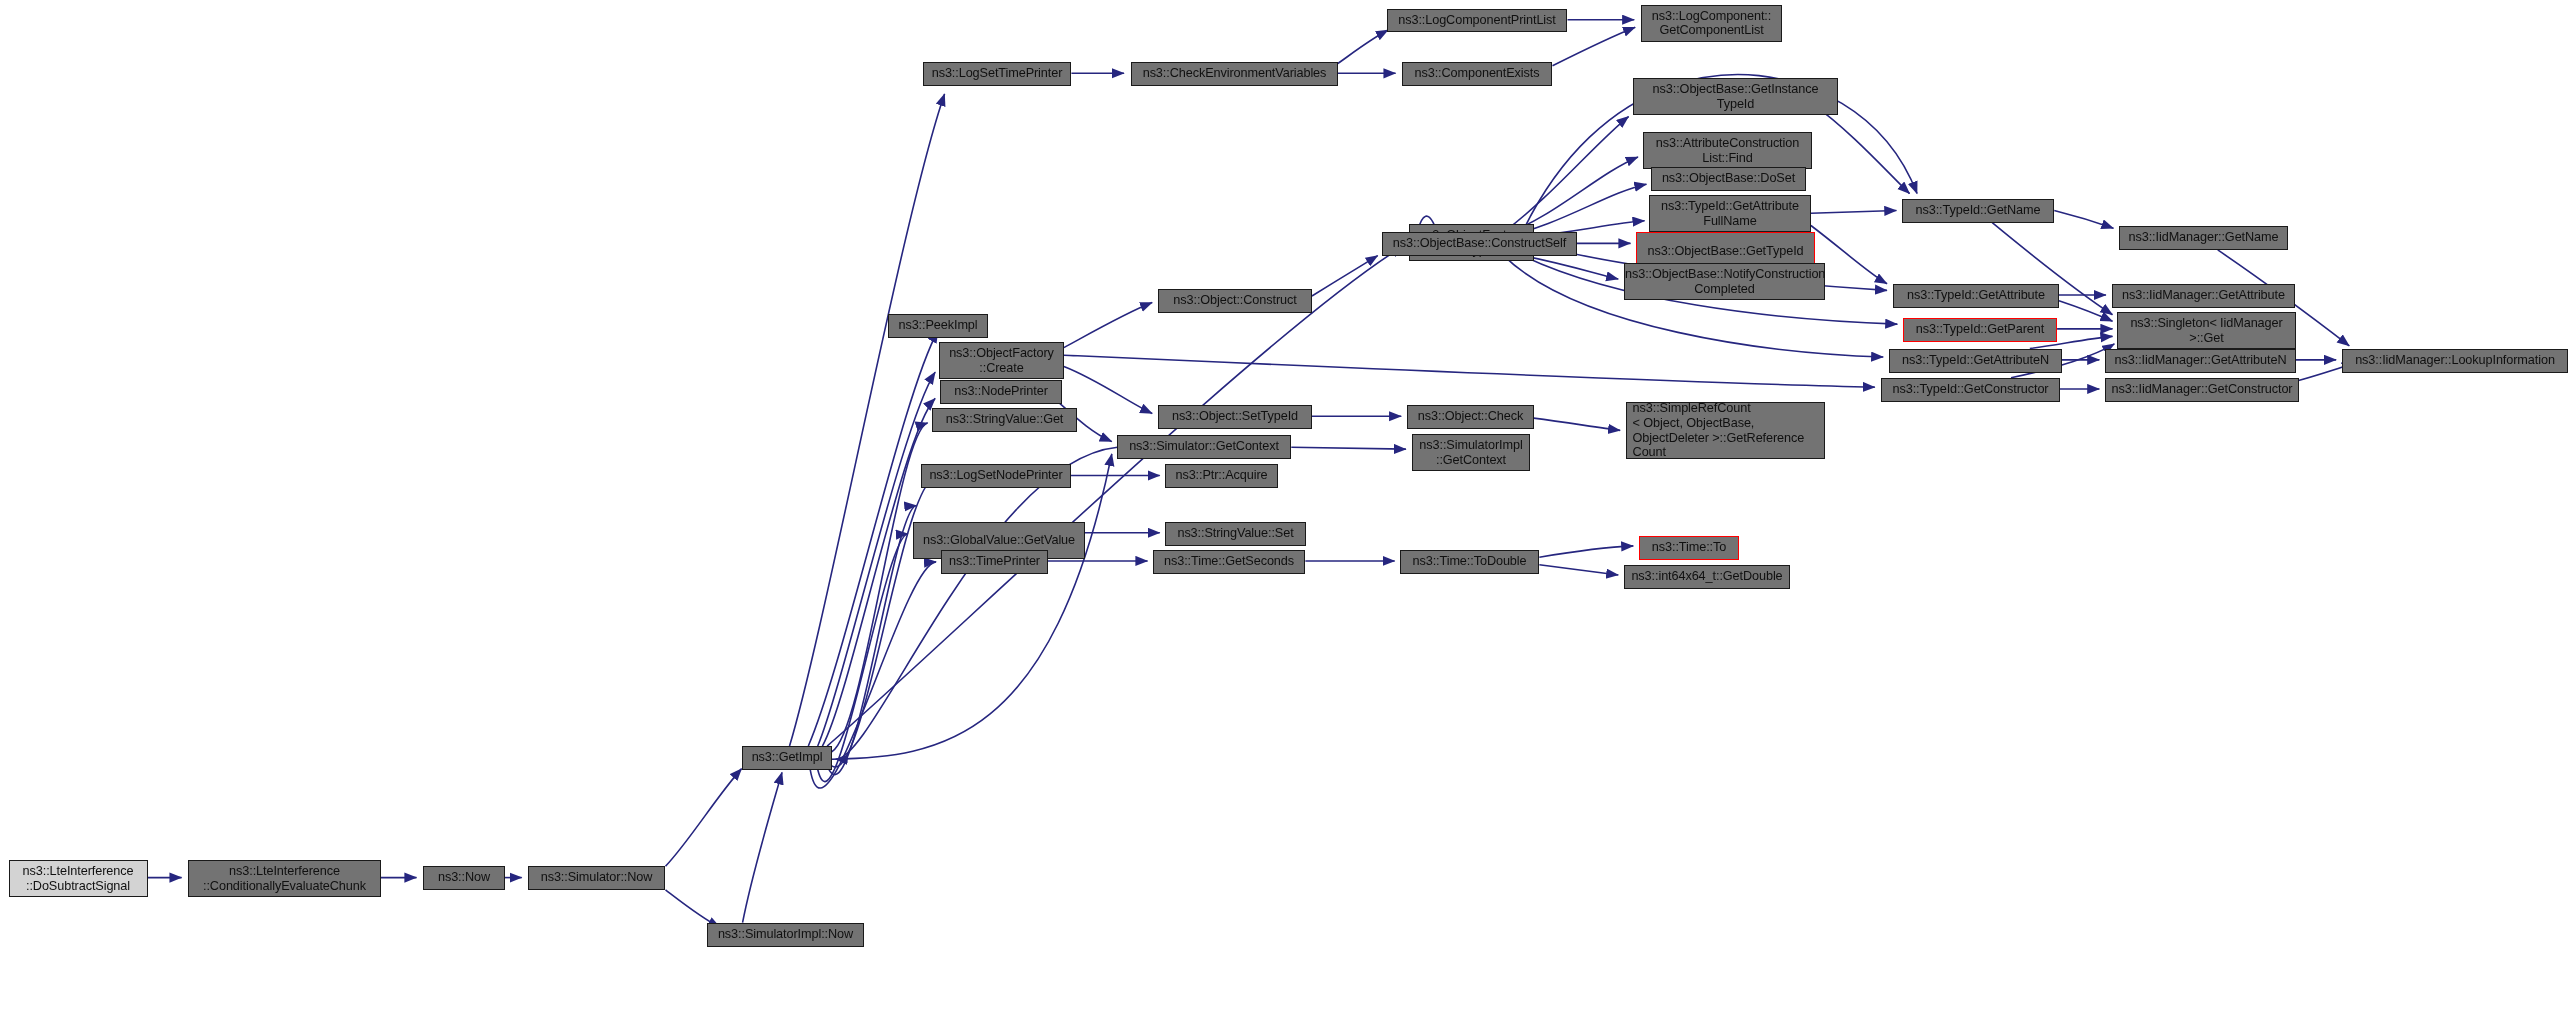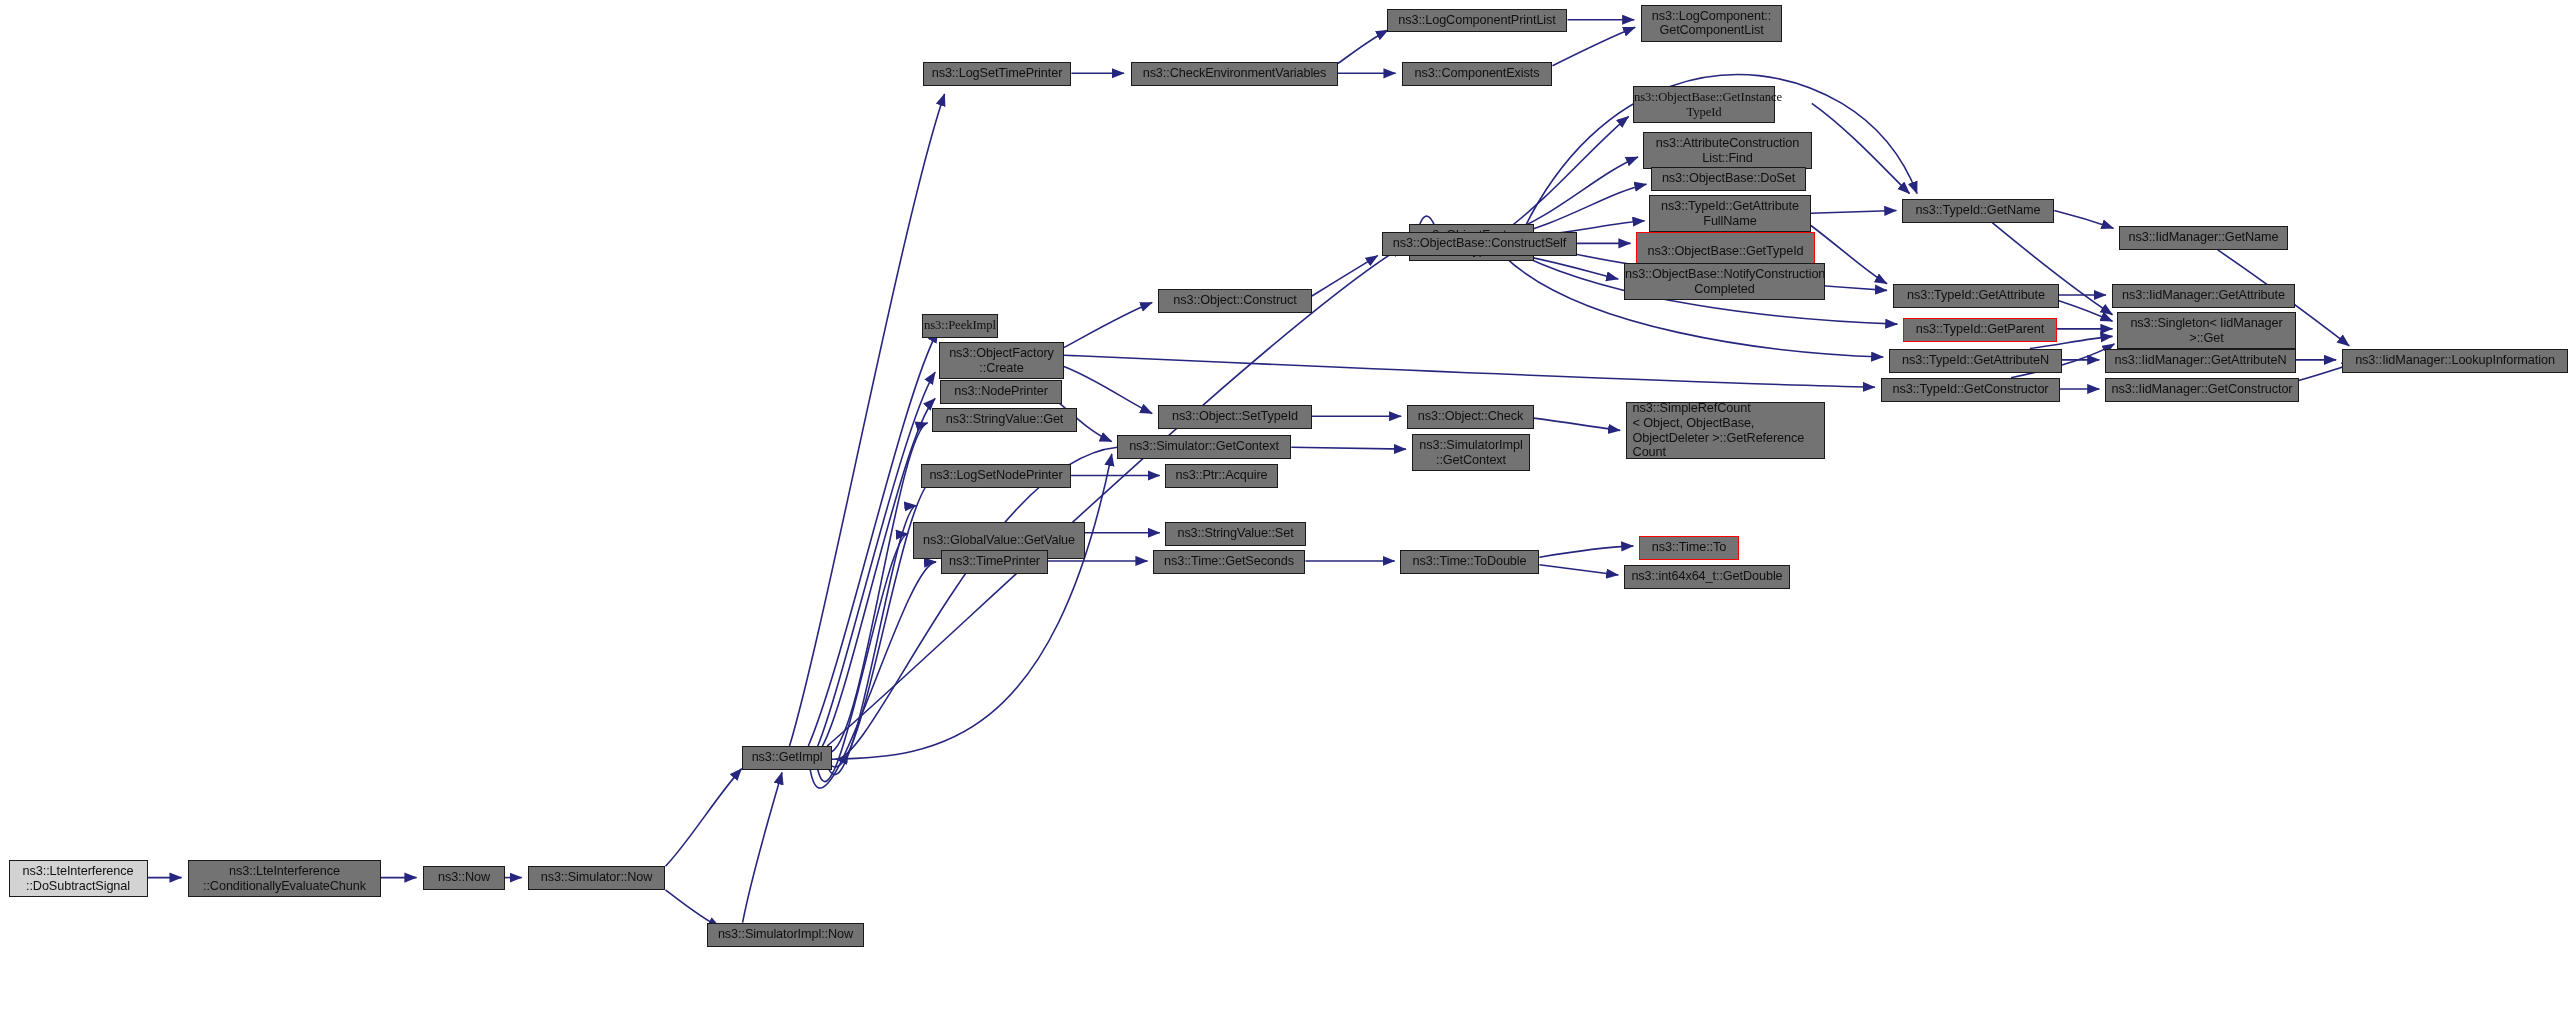--- a/index.html
+++ b/index.html
@@ -149,21 +149,21 @@
       <div class="node" style="left: 707px; top: 923px; width: 157px; height: 23.5px;"><span class="lbl">ns3::SimulatorImpl::Now</span></div>
       <div class="node" style="left: 742px; top: 746px; width: 90px; height: 23.5px;"><span class="lbl">ns3::GetImpl</span></div>
       <div class="node" style="left: 923px; top: 62px; width: 148px; height: 23.5px;"><span class="lbl">ns3::LogSetTimePrinter</span></div>
       <div class="node" style="left: 1131px; top: 62px; width: 207px; height: 23.5px;"><span class="lbl">ns3::CheckEnvironmentVariables</span></div>
       <div class="node" style="left: 1387px; top: 8.5px; width: 180px; height: 23.5px;"><span class="lbl">ns3::LogComponentPrintList</span></div>
       <div class="node" style="left: 1402px; top: 62px; width: 150px; height: 23.5px;"><span class="lbl">ns3::ComponentExists</span></div>
       <div class="node" style="left: 1641px; top: 4.7px; width: 141px; height: 37px;"><span class="lbl">ns3::LogComponent::
 GetComponentList</span></div>
       <div class="node" style="left: 1409px; top: 224px; width: 125px; height: 37px;"><span class="lbl">ns3::ObjectFactory
 ::SetTypeId</span></div>
-      <div class="node" style="left: 1633px; top: 86px; width: 142px; height: 37px; font-family: Liberation Serif, serif;"><span class="lbl">ns3::ObjectBase::GetInstance
+      <div class="node" style="left: 1633px; top: 78px; width: 205px; height: 37px;"><span class="lbl">ns3::ObjectBase::GetInstance
 TypeId</span></div>
       <div class="node" style="left: 1643px; top: 132px; width: 169px; height: 37px;"><span class="lbl">ns3::AttributeConstruction
 List::Find</span></div>
       <div class="node" style="left: 1651px; top: 167px; width: 155px; height: 23.5px;"><span class="lbl">ns3::ObjectBase::DoSet</span></div>
       <div class="node" style="left: 1649px; top: 195px; width: 162px; height: 37px;"><span class="lbl">ns3::TypeId::GetAttribute
 FullName</span></div>
       <div class="node redborder" style="left: 1636px; top: 232px; width: 179px; height: 38px;"><span class="lbl">ns3::ObjectBase::GetTypeId</span></div>
       <div class="node" style="left: 1624px; top: 263px; width: 201px; height: 37px; justify-content: flex-end;"><span class="lbl">ns3::ObjectBase::NotifyConstruction
 Completed</span></div>
       <div class="node" style="left: 1382px; top: 232px; width: 195px; height: 23.5px;"><span class="lbl">ns3::ObjectBase::ConstructSelf</span></div>
@@ -173,21 +173,21 @@
       <div class="node" style="left: 1893px; top: 284px; width: 166px; height: 23.5px;"><span class="lbl">ns3::TypeId::GetAttribute</span></div>
       <div class="node" style="left: 2112px; top: 284px; width: 183px; height: 23.5px;"><span class="lbl">ns3::IidManager::GetAttribute</span></div>
       <div class="node redborder" style="left: 1903px; top: 318px; width: 154px; height: 23.5px;"><span class="lbl">ns3::TypeId::GetParent</span></div>
       <div class="node" style="left: 2117px; top: 312px; width: 179px; height: 37px;"><span class="lbl">ns3::Singleton&lt; IidManager
 &gt;::Get</span></div>
       <div class="node" style="left: 1889px; top: 349px; width: 173px; height: 23.5px;"><span class="lbl">ns3::TypeId::GetAttributeN</span></div>
       <div class="node" style="left: 2105px; top: 349px; width: 191px; height: 23.5px;"><span class="lbl">ns3::IidManager::GetAttributeN</span></div>
       <div class="node" style="left: 2342px; top: 349px; width: 226px; height: 23.5px;"><span class="lbl">ns3::IidManager::LookupInformation</span></div>
       <div class="node" style="left: 1881px; top: 378px; width: 179px; height: 23.5px;"><span class="lbl">ns3::TypeId::GetConstructor</span></div>
       <div class="node" style="left: 2105px; top: 378px; width: 194px; height: 23.5px;"><span class="lbl">ns3::IidManager::GetConstructor</span></div>
-      <div class="node" style="left: 922px; top: 314px; width: 76px; height: 23.5px; font-family: Liberation Serif, serif;"><span class="lbl">ns3::PeekImpl</span></div>
+      <div class="node" style="left: 888px; top: 314px; width: 100px; height: 23.5px;"><span class="lbl">ns3::PeekImpl</span></div>
       <div class="node" style="left: 939px; top: 342px; width: 125px; height: 37px;"><span class="lbl">ns3::ObjectFactory
 ::Create</span></div>
       <div class="node" style="left: 940px; top: 380px; width: 122px; height: 23.5px;"><span class="lbl">ns3::NodePrinter</span></div>
       <div class="node" style="left: 932px; top: 408px; width: 145px; height: 23.5px;"><span class="lbl">ns3::StringValue::Get</span></div>
       <div class="node" style="left: 1158px; top: 405px; width: 154px; height: 23.5px;"><span class="lbl">ns3::Object::SetTypeId</span></div>
       <div class="node" style="left: 1407px; top: 405px; width: 127px; height: 23.5px;"><span class="lbl">ns3::Object::Check</span></div>
       <div class="node leftalign" style="left: 1626px; top: 402px; width: 199px; height: 57px;"><span class="lbl">ns3::SimpleRefCount
 &lt; Object, ObjectBase,
  ObjectDeleter &gt;::GetReference
 Count</span></div>

